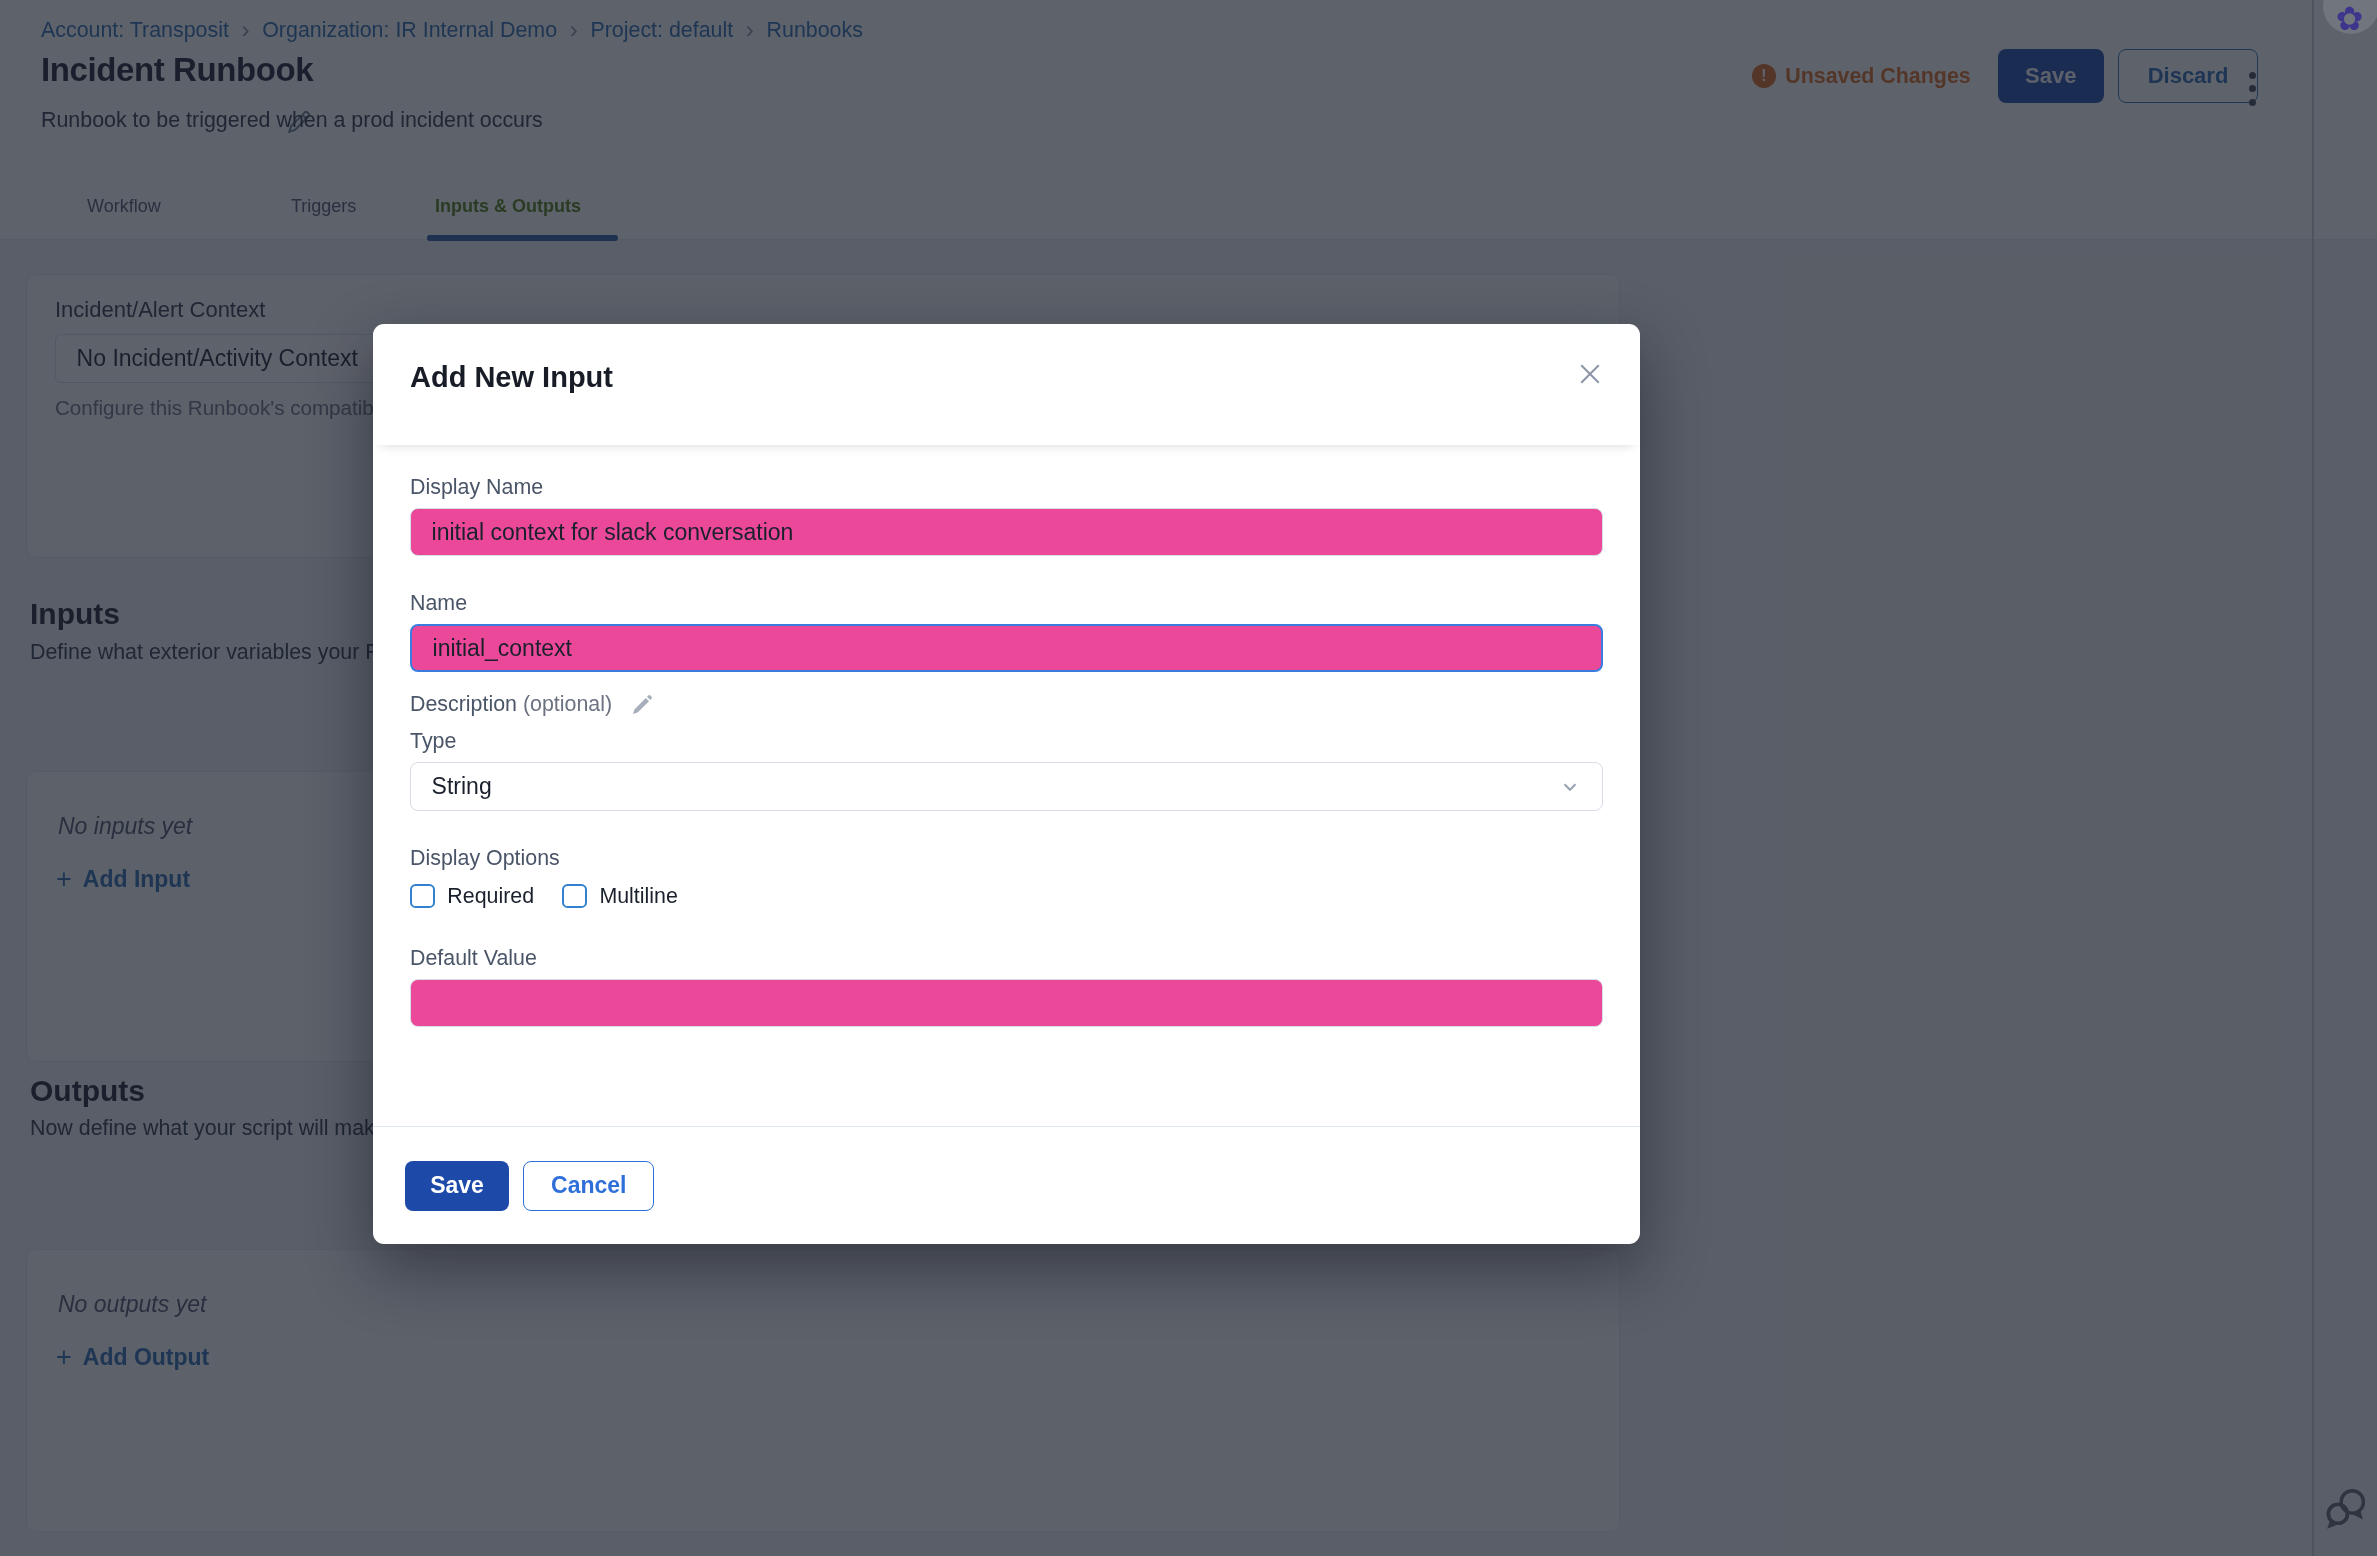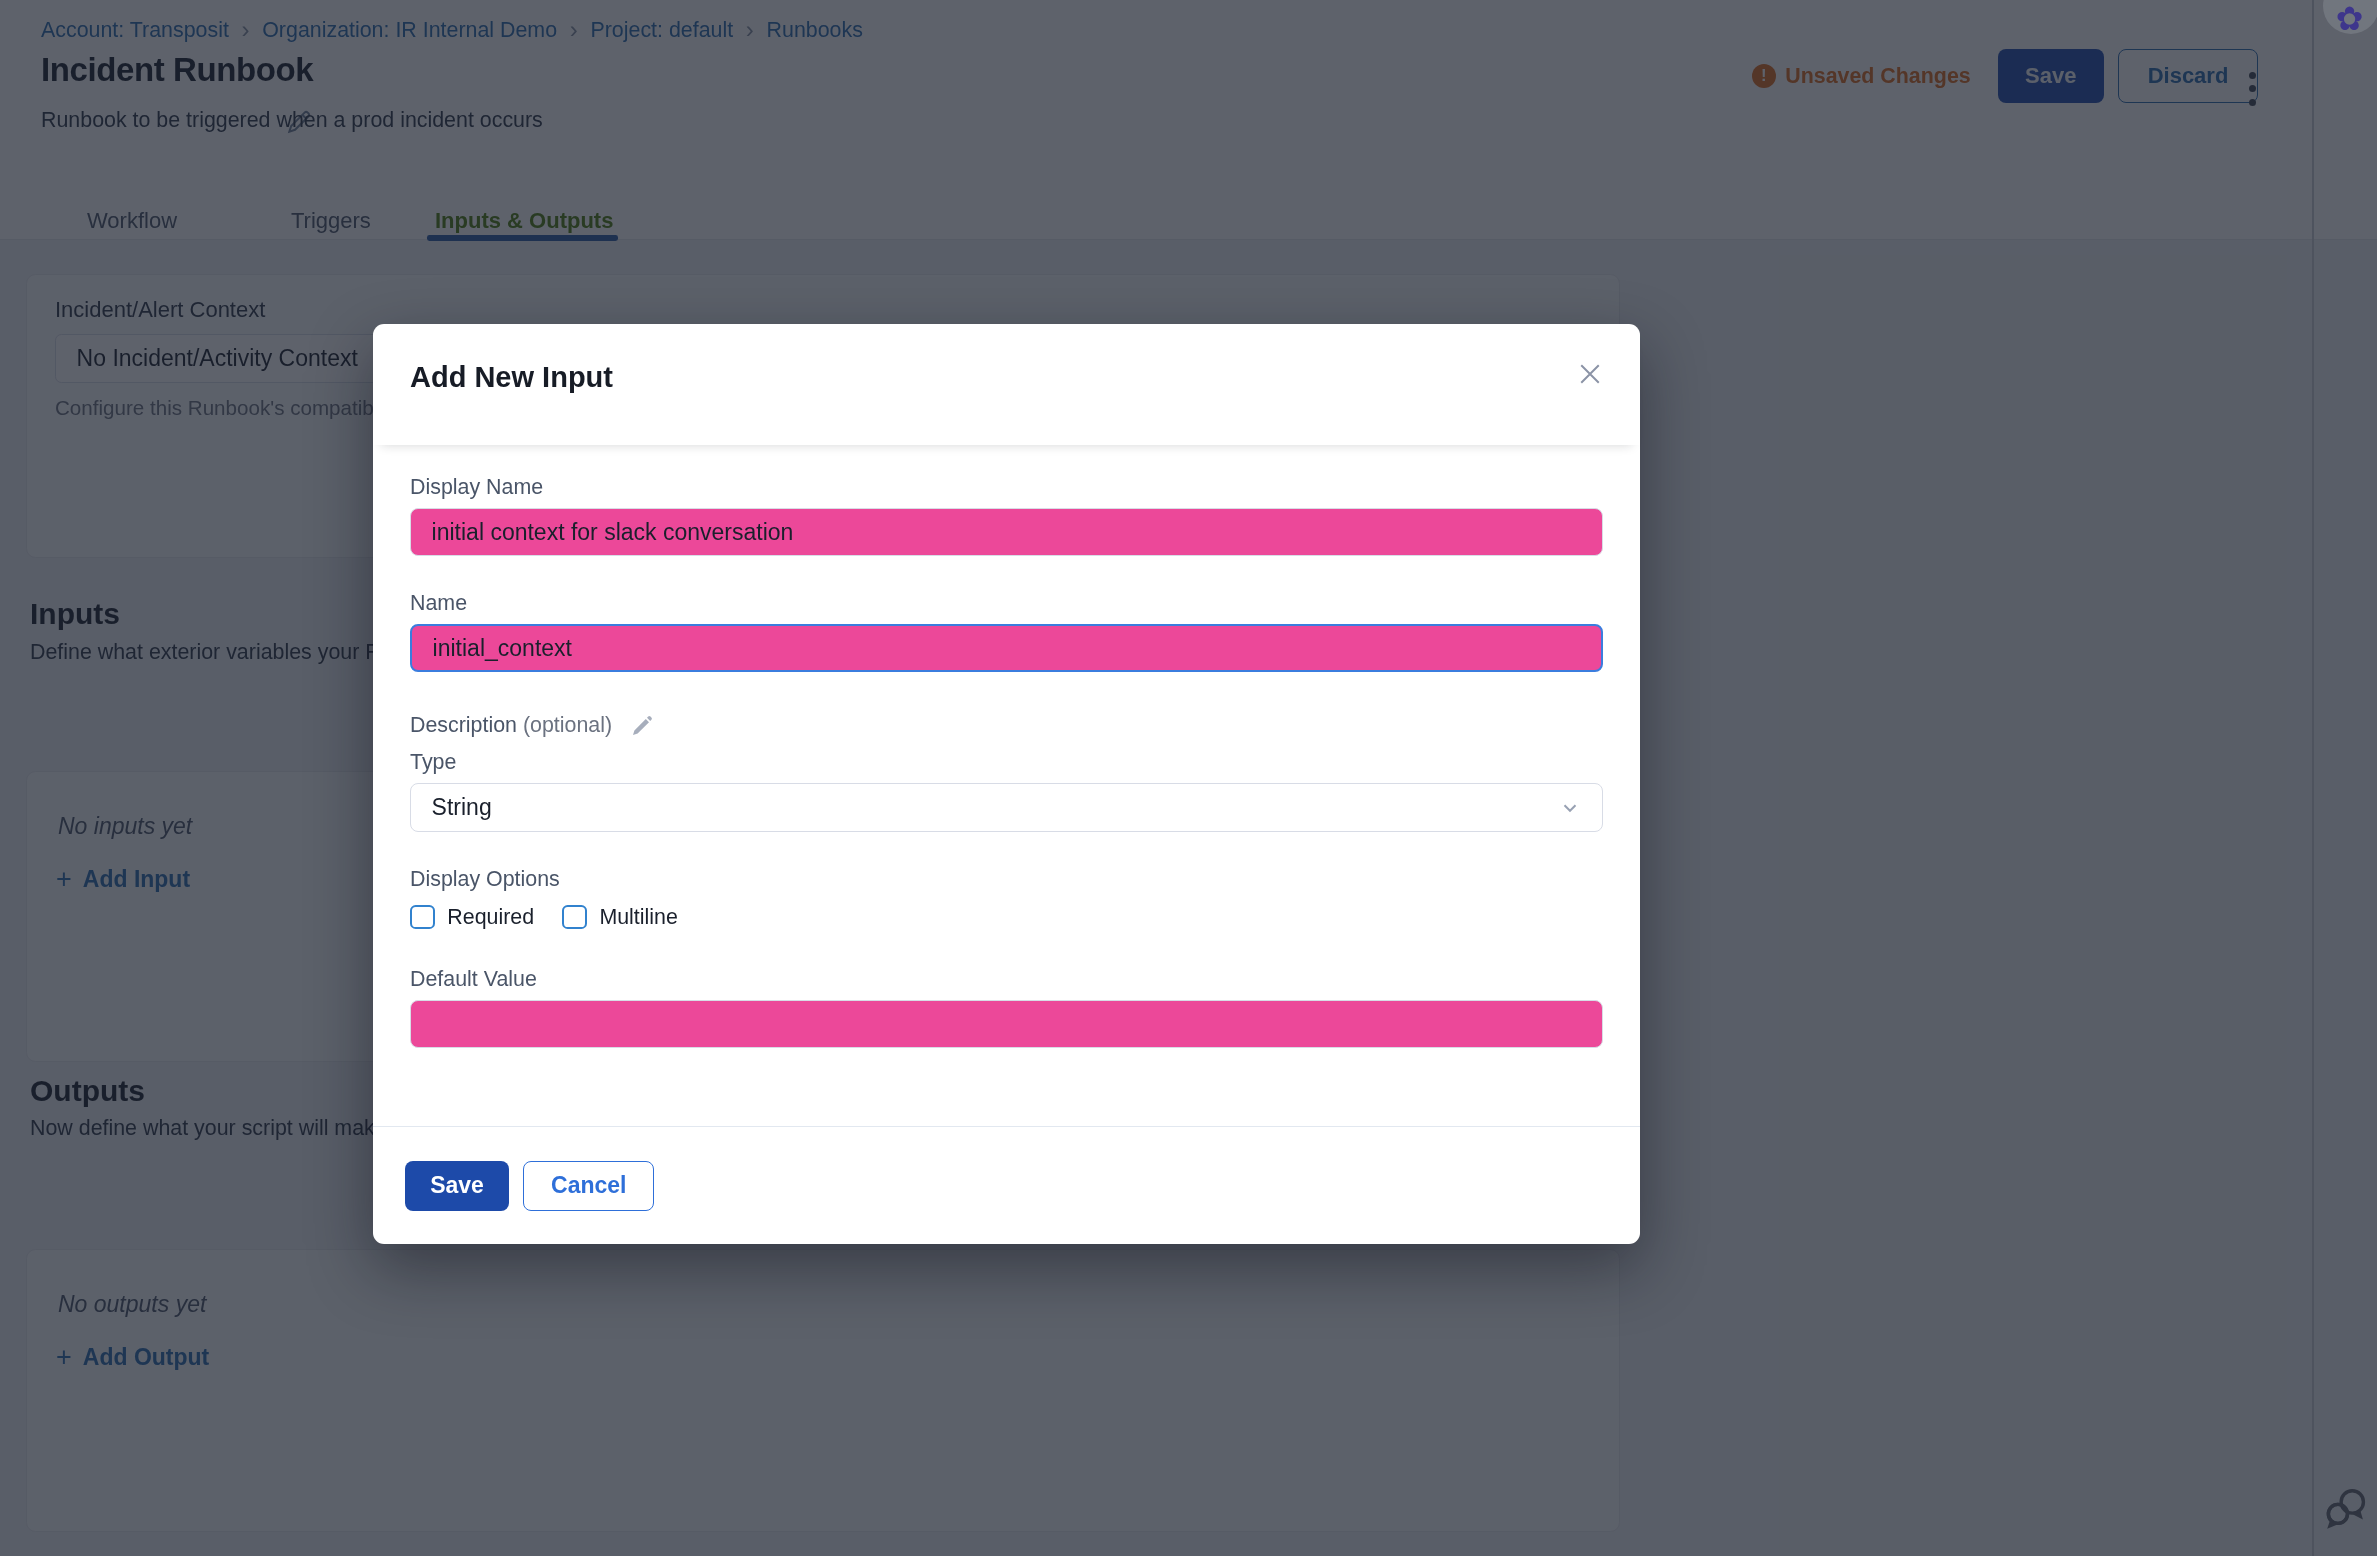--- a/index.html
+++ b/index.html
@@ -25,21 +25,21 @@
   .unsaved-badge { display:flex; align-items:center; gap:9.5px; margin-right:27px; }
   .warn-icon { width:24px; height:24px; border-radius:50%; background:#dd6b20; color:#ffffff; font-size:16.7px; font-weight:bold; display:flex; align-items:center; justify-content:center; }
   .unsaved-text { color:#dd6b20; font-size:21.4px; font-weight:bold; }
   .btn { display:flex; align-items:center; justify-content:center; font-weight:bold; cursor:pointer; white-space:nowrap; }
   .btn-hdr-save { width:106px; height:54px; border-radius:8px; background:#1f4cad; color:#f5f7fa; font-size:22px; margin-right:14.3px; }
   .btn-hdr-discard { width:140px; height:54px; border-radius:8px; background:transparent; border:1.6px solid #2b6cb0; color:#2b6cb0; font-size:22px; }
   .kebab { position:absolute; right:116px; top:67px; display:flex; flex-direction:column; gap:6.4px; padding:4.8px; }
   .kebab i { width:7.1px; height:7.1px; border-radius:50%; background:#414855; }
 
   .tabs { position:absolute; left:0; bottom:0; height:57px; width:100%; }
-  .tab { position:absolute; bottom:5px; font-size:22px; color:#4a5568; cursor:pointer; white-space:nowrap; }
+  .tab { position:absolute; bottom:22px; font-size:18px; color:#4a5568; cursor:pointer; white-space:nowrap; }
   .tab.t0 { left:87px; }
   .tab.t1 { left:291px; }
   .tab.t2 { left:435px; color:#4d7c0f; font-weight:bold; }
   .tab-underline { position:absolute; left:427px; bottom:-1.6px; width:191px; height:5.6px; background:#2b5ca6; border-radius:2.4px; }
 
   .card { position:absolute; left:26px; width:1594px; background:#f9fafb; border:1.6px solid #e4e7ec; border-radius:9.5px; }
   .card-context { top:274px; height:284px; }
   .card-inputs  { top:771px; height:291px; }
   .card-outputs { top:1249px; height:283px; }
 
@@ -66,21 +66,21 @@
   .modal-title { font-size:29px; font-weight:bold; color:#171c26; }
   .modal-close { position:absolute; right:35px; top:35px; width:30px; height:30px; cursor:pointer; color:#8b93a6; }
   .modal-body { padding:0 37px; }
 
   .f-label { font-size:21.4px; color:#4a5568; margin-bottom:8px; }
   .f-label .opt { color:#6b7280; }
   .text-input { width:100%; height:48px; background:#ec4899; border:1.6px solid #d8dce6; border-radius:8px; font-size:23px; color:#1a202c; padding:0 20.6px; font-family:"Liberation Sans",sans-serif; outline:none; }
   .text-input.focused { border:2.4px solid #3b7dde; }
   .field-display-name { margin-top:30px; }
   .field-name { margin-top:35px; }
-  .desc-row { margin-top:41px; display:flex; align-items:center; gap:17.5px; }
+  .desc-row { margin-top:20px; display:flex; align-items:center; gap:17.5px; }
   .desc-row .f-label { margin-bottom:0; }
   .field-type { margin-top:12px; }
   .select-box { width:100%; height:49px; background:#fff; border:1.6px solid #d8dce6; border-radius:8px; display:flex; align-items:center; justify-content:space-between; padding:0 20.6px; font-size:23px; color:#1a202c; cursor:pointer; }
   .chev { width:22px; height:22px; color:#98a1b3; }
   .field-options { margin-top:35px; }
   .cb-row { display:flex; align-items:center; margin-top:12.7px; gap:28px; }
   .cb-group { display:flex; align-items:center; gap:12.7px; }
   .checkbox { width:24.6px; height:24.6px; border:2.4px solid #3182ce; border-radius:5.6px; background:#fff; cursor:pointer; }
   .cb-label { font-size:21.4px; color:#1a202c; }
   .field-default { margin-top:37px; }

